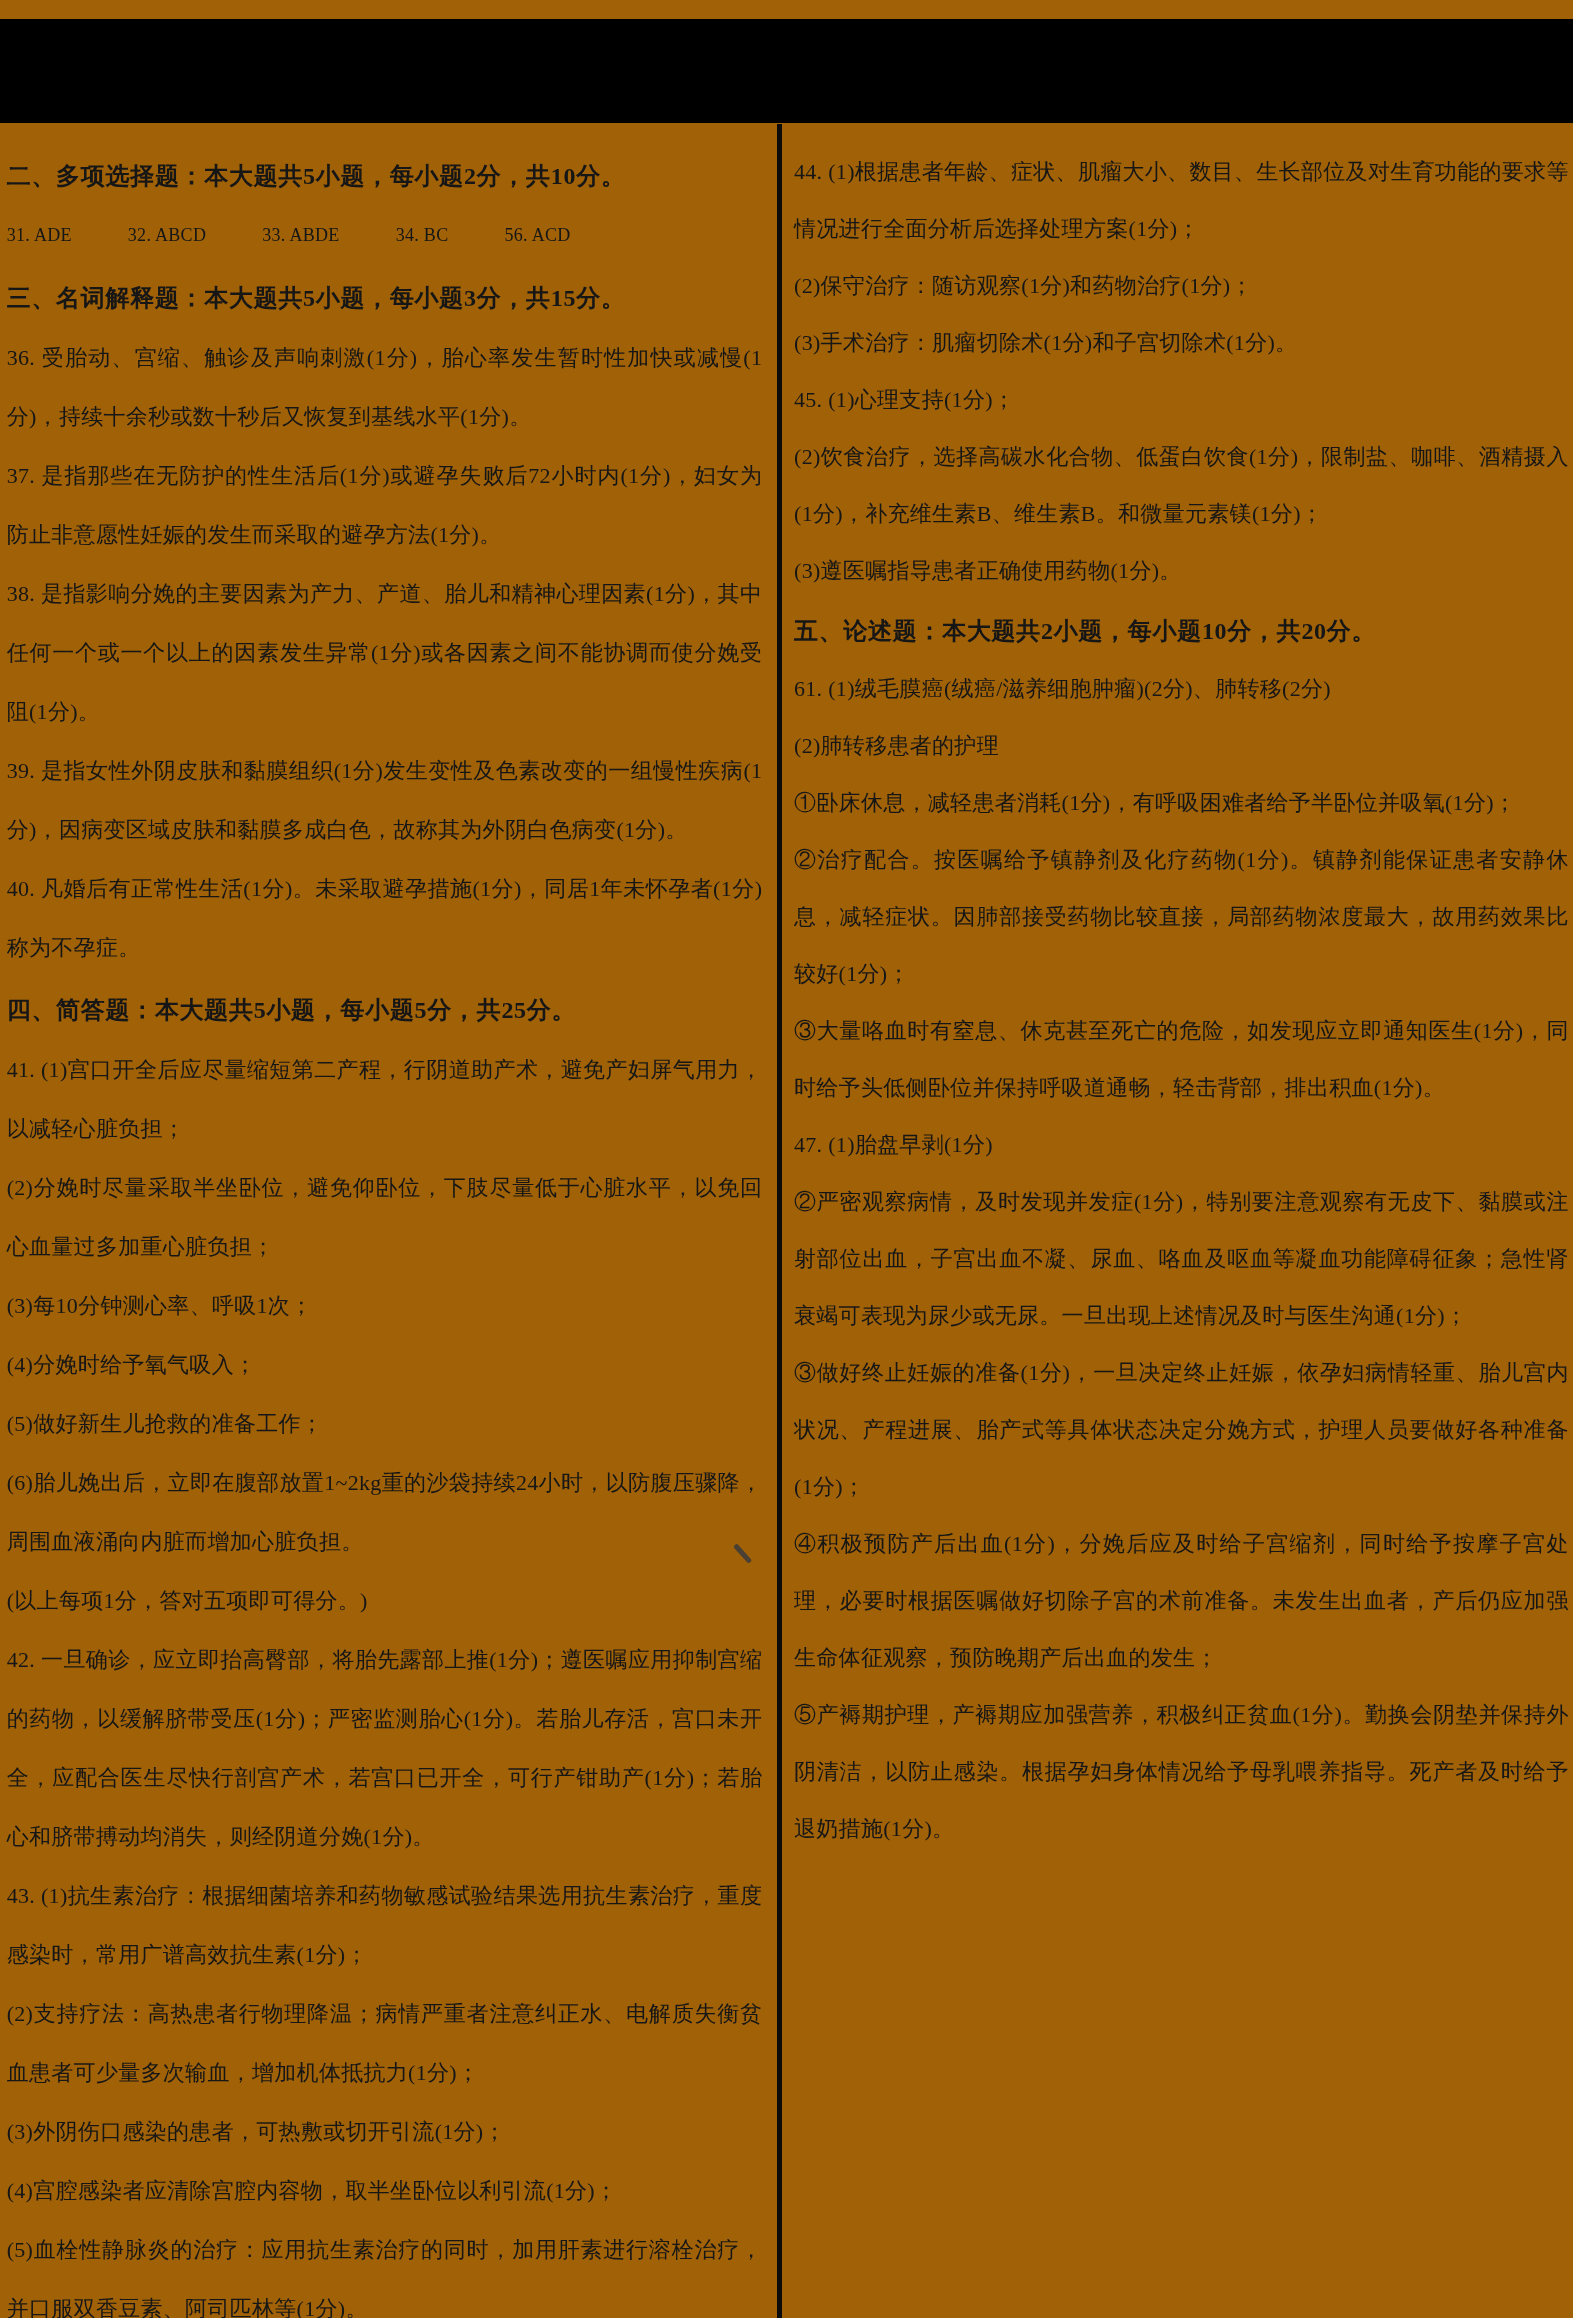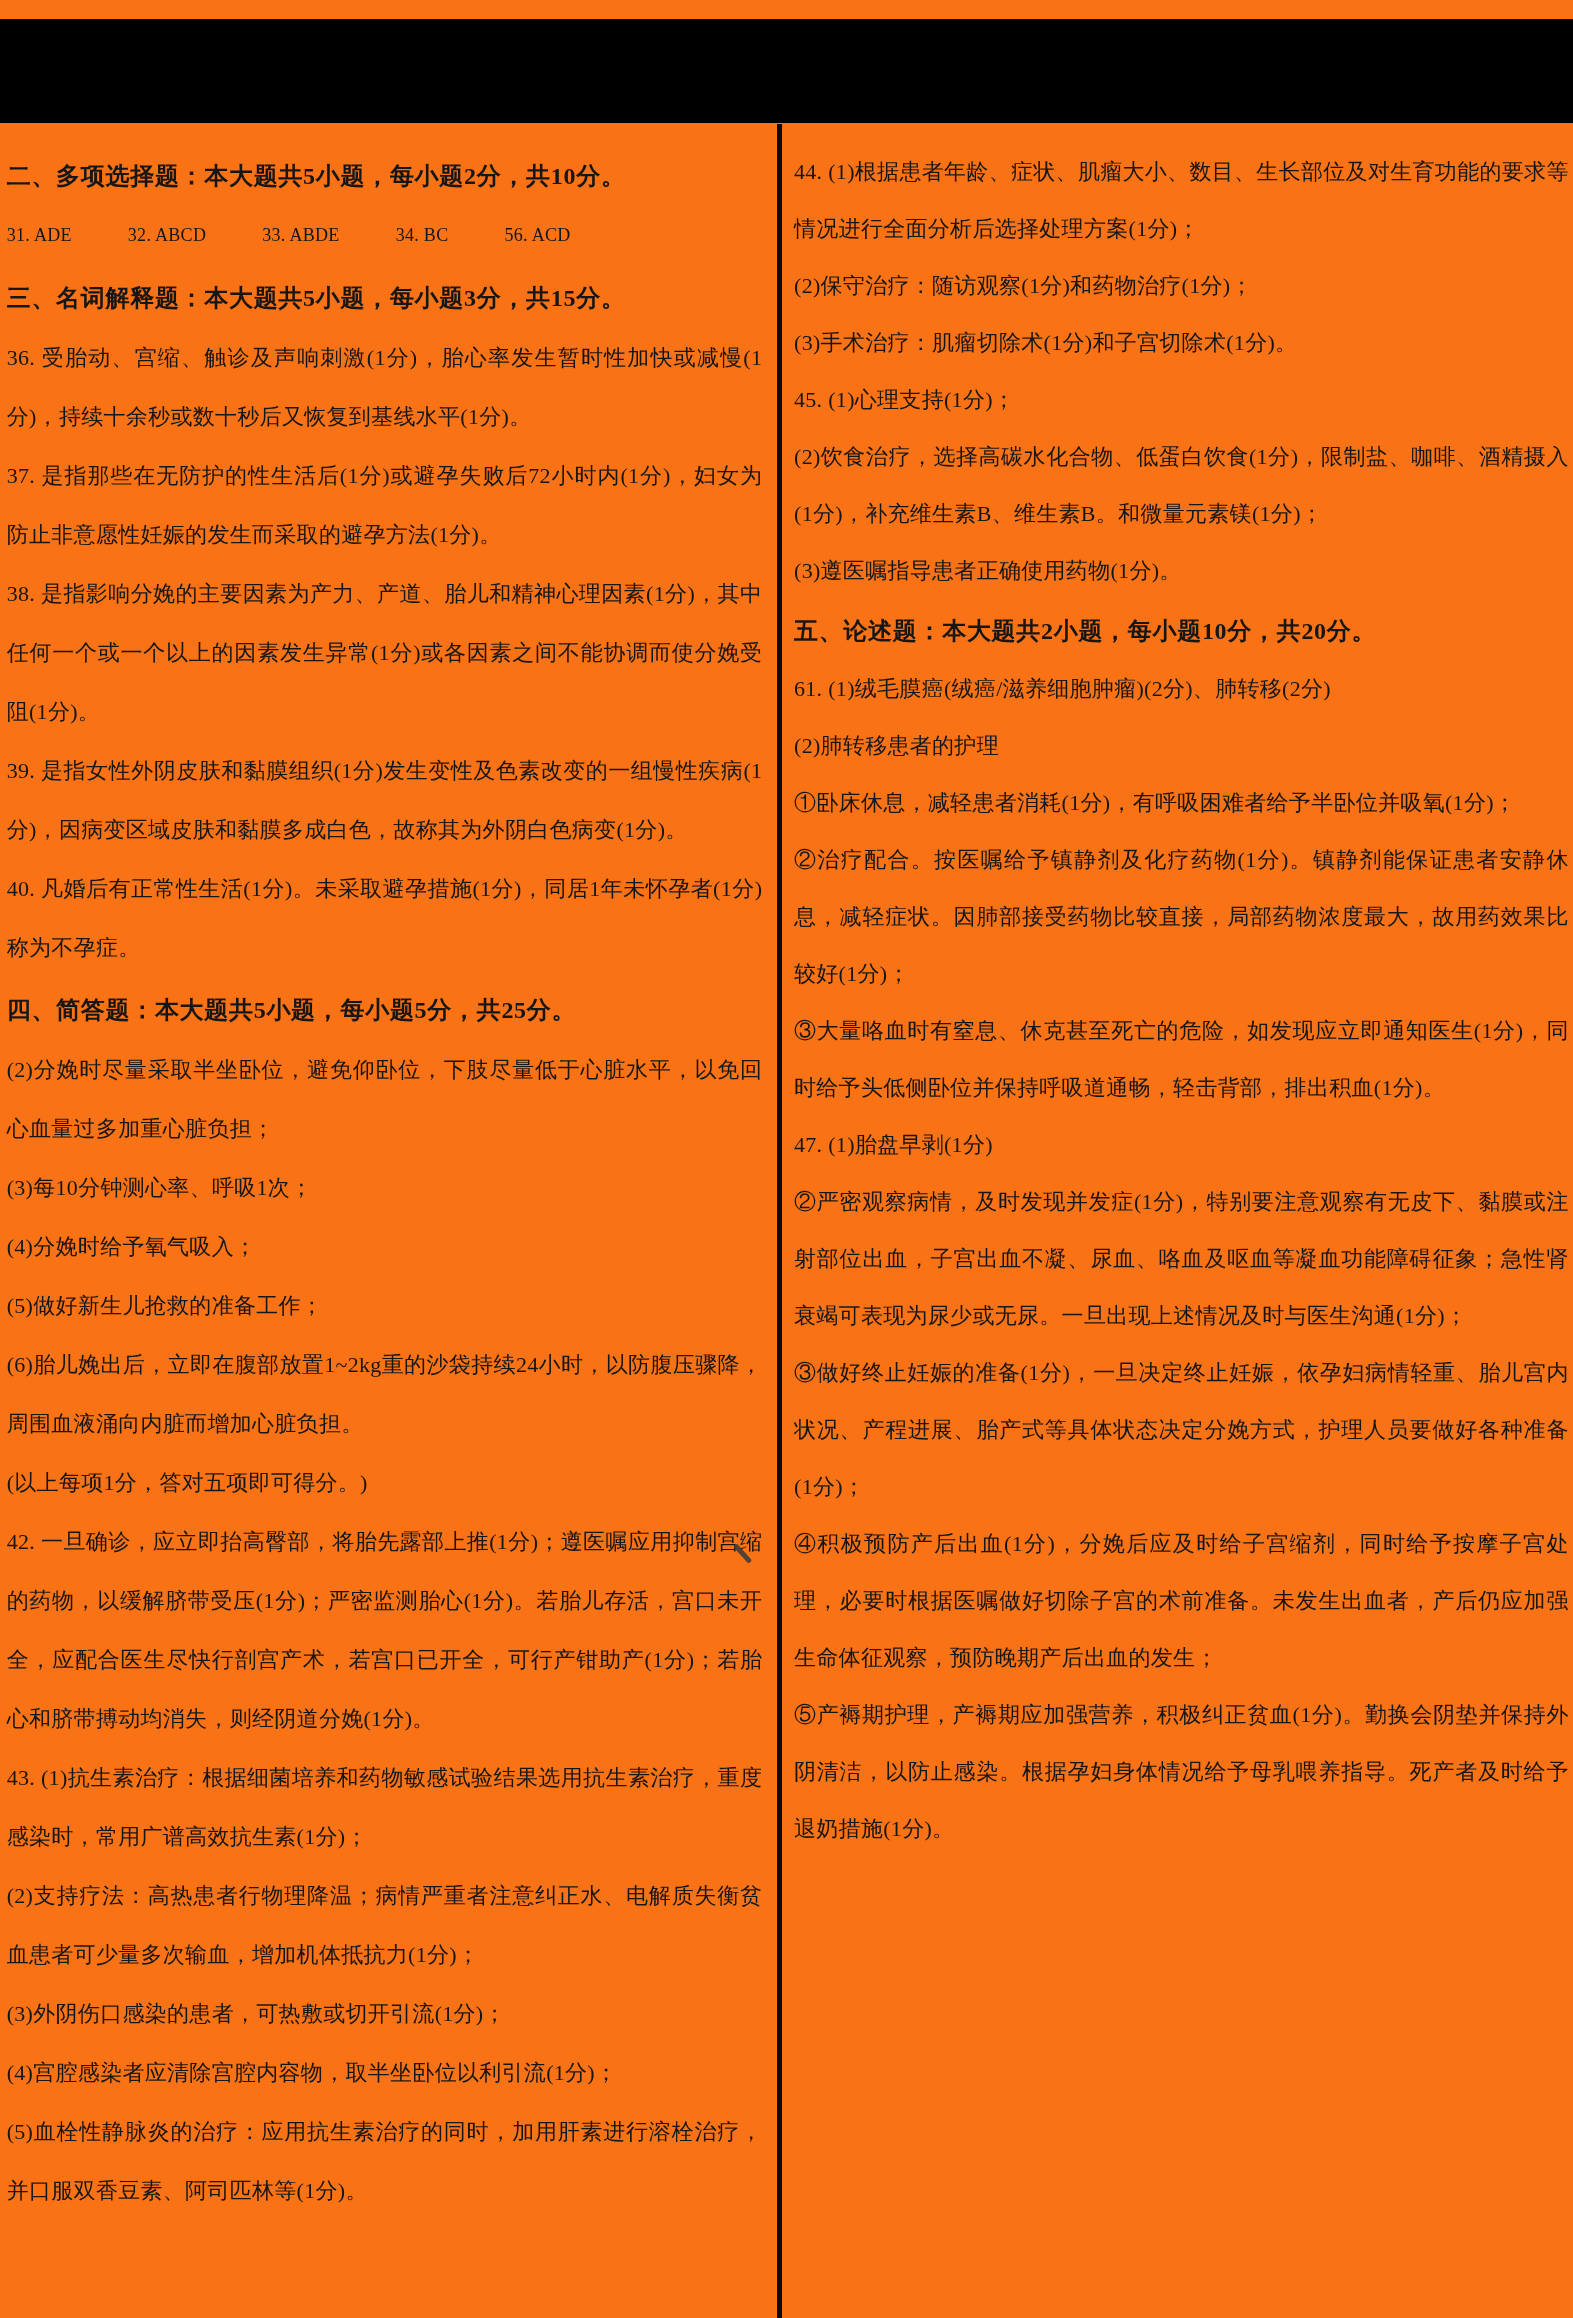--- a/index.html
+++ b/index.html
@@ -5,21 +5,21 @@
   html, body { margin: 0; padding: 0; }
   body {
     width: 1574px; height: 2319px;
     background: #ffffff;
     font-family: "Liberation Serif", "DejaVu Serif", serif;
     color: #141414;
   }
   .page {
     position: relative;
     width: 1574px; height: 2319px;
-    background: #f97316;
+    background: #a16207;
     overflow: hidden;
   }
   .top-bar {
     position: absolute; left: 0; top: 19.4px;
     width: 1574px; height: 104px;
     background: #000000;
   }
   .divider {
     position: absolute; left: 777px; top: 124px;
     width: 4.7px; height: 2195px;
@@ -74,20 +74,21 @@
         <span>34. BC</span>
         <span>56. ACD</span>
       </div>
       <div class="block heading">三、名词解释题：本大题共5小题，每小题3分，共15分。</div>
       <div class="block para">36. 受胎动、宫缩、触诊及声响刺激(1分)，胎心率发生暂时性加快或减慢(1分)，持续十余秒或数十秒后又恢复到基线水平(1分)。</div>
       <div class="block para">37. 是指那些在无防护的性生活后(1分)或避孕失败后72小时内(1分)，妇女为防止非意愿性妊娠的发生而采取的避孕方法(1分)。</div>
       <div class="block para">38. 是指影响分娩的主要因素为产力、产道、胎儿和精神心理因素(1分)，其中任何一个或一个以上的因素发生异常(1分)或各因素之间不能协调而使分娩受阻(1分)。</div>
       <div class="block para">39. 是指女性外阴皮肤和黏膜组织(1分)发生变性及色素改变的一组慢性疾病(1分)，因病变区域皮肤和黏膜多成白色，故称其为外阴白色病变(1分)。</div>
       <div class="block para">40. 凡婚后有正常性生活(1分)。未采取避孕措施(1分)，同居1年未怀孕者(1分)称为不孕症。</div>
       <div class="block heading">四、简答题：本大题共5小题，每小题5分，共25分。</div>
+      <div class="block para">41. (1)宫口开全后应尽量缩短第二产程，行阴道助产术，避免产妇屏气用力，以减轻心脏负担；</div>
       <div class="block para">(2)分娩时尽量采取半坐卧位，避免仰卧位，下肢尽量低于心脏水平，以免回心血量过多加重心脏负担；</div>
       <div class="block para">(3)每10分钟测心率、呼吸1次；</div>
       <div class="block para">(4)分娩时给予氧气吸入；</div>
       <div class="block para">(5)做好新生儿抢救的准备工作；</div>
       <div class="block para">(6)胎儿娩出后，立即在腹部放置1~2kg重的沙袋持续24小时，以防腹压骤降，周围血液涌向内脏而增加心脏负担。</div>
       <div class="block para">(以上每项1分，答对五项即可得分。)</div>
       <div class="block para">42. 一旦确诊，应立即抬高臀部，将胎先露部上推(1分)；遵医嘱应用抑制宫缩的药物，以缓解脐带受压(1分)；严密监测胎心(1分)。若胎儿存活，宫口未开全，应配合医生尽快行剖宫产术，若宫口已开全，可行产钳助产(1分)；若胎心和脐带搏动均消失，则经阴道分娩(1分)。</div>
       <div class="block para">43. (1)抗生素治疗：根据细菌培养和药物敏感试验结果选用抗生素治疗，重度感染时，常用广谱高效抗生素(1分)；</div>
       <div class="block para">(2)支持疗法：高热患者行物理降温；病情严重者注意纠正水、电解质失衡贫血患者可少量多次输血，增加机体抵抗力(1分)；</div>
       <div class="block para">(3)外阴伤口感染的患者，可热敷或切开引流(1分)；</div>

